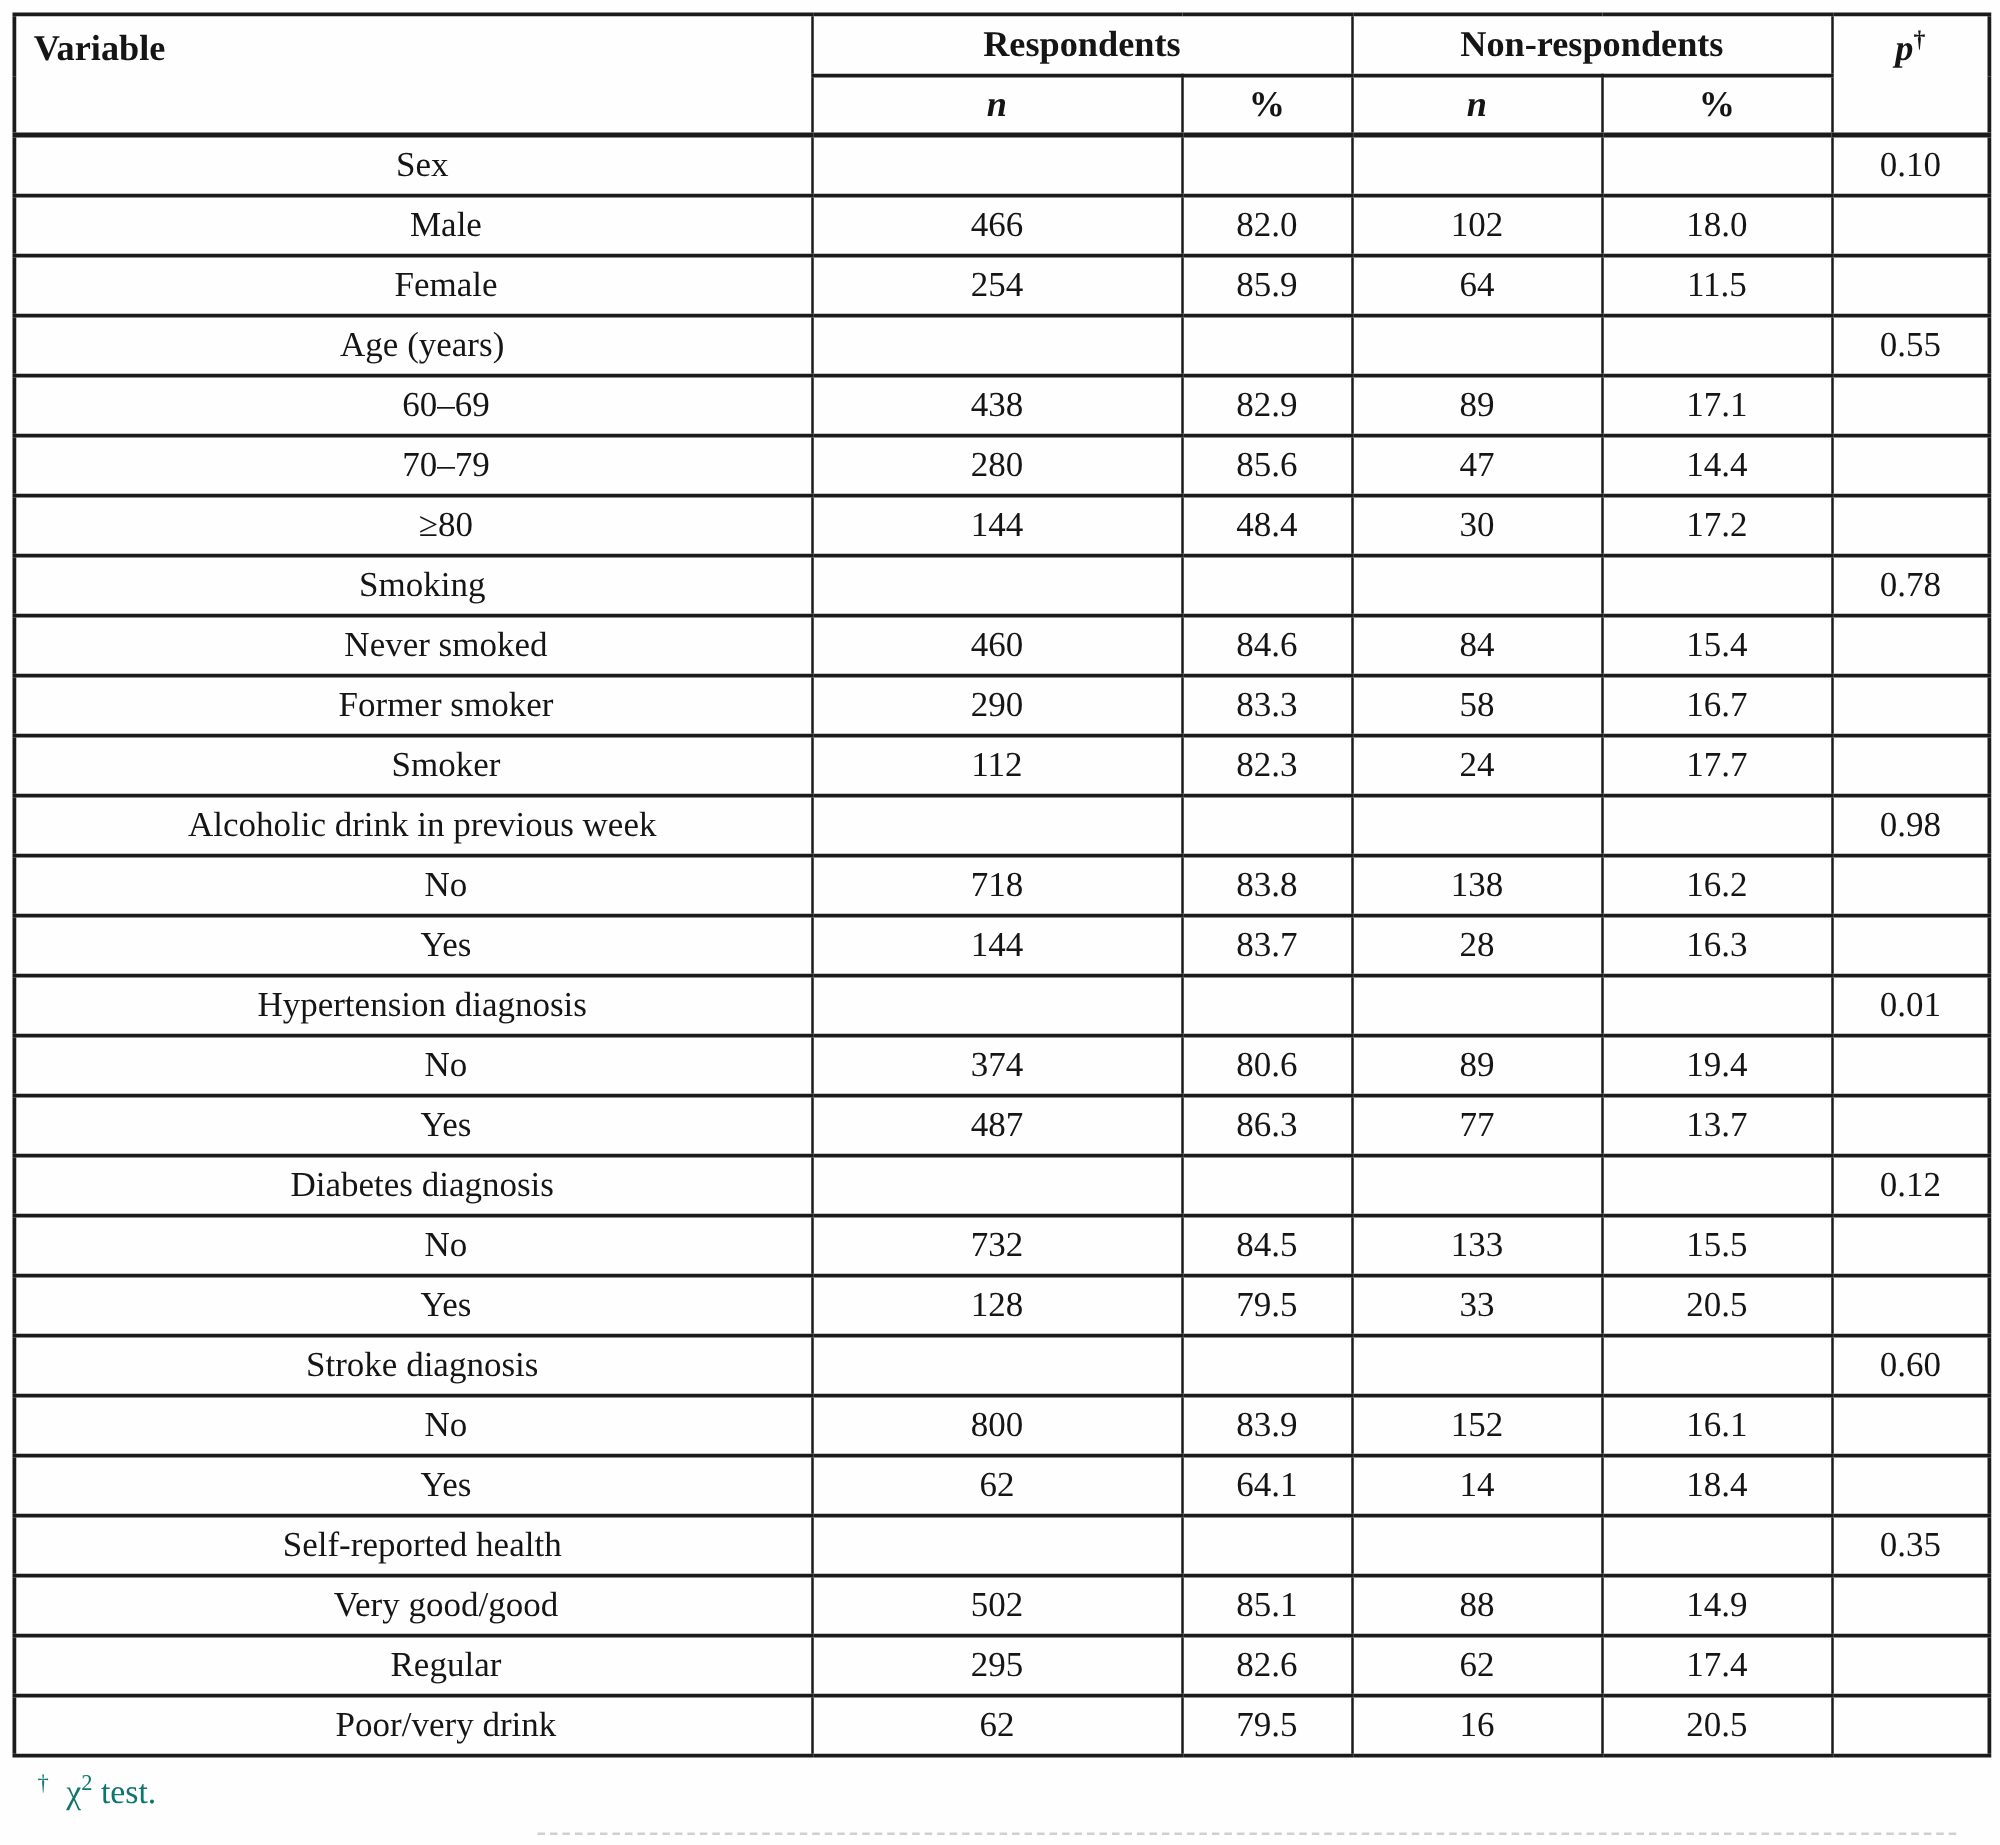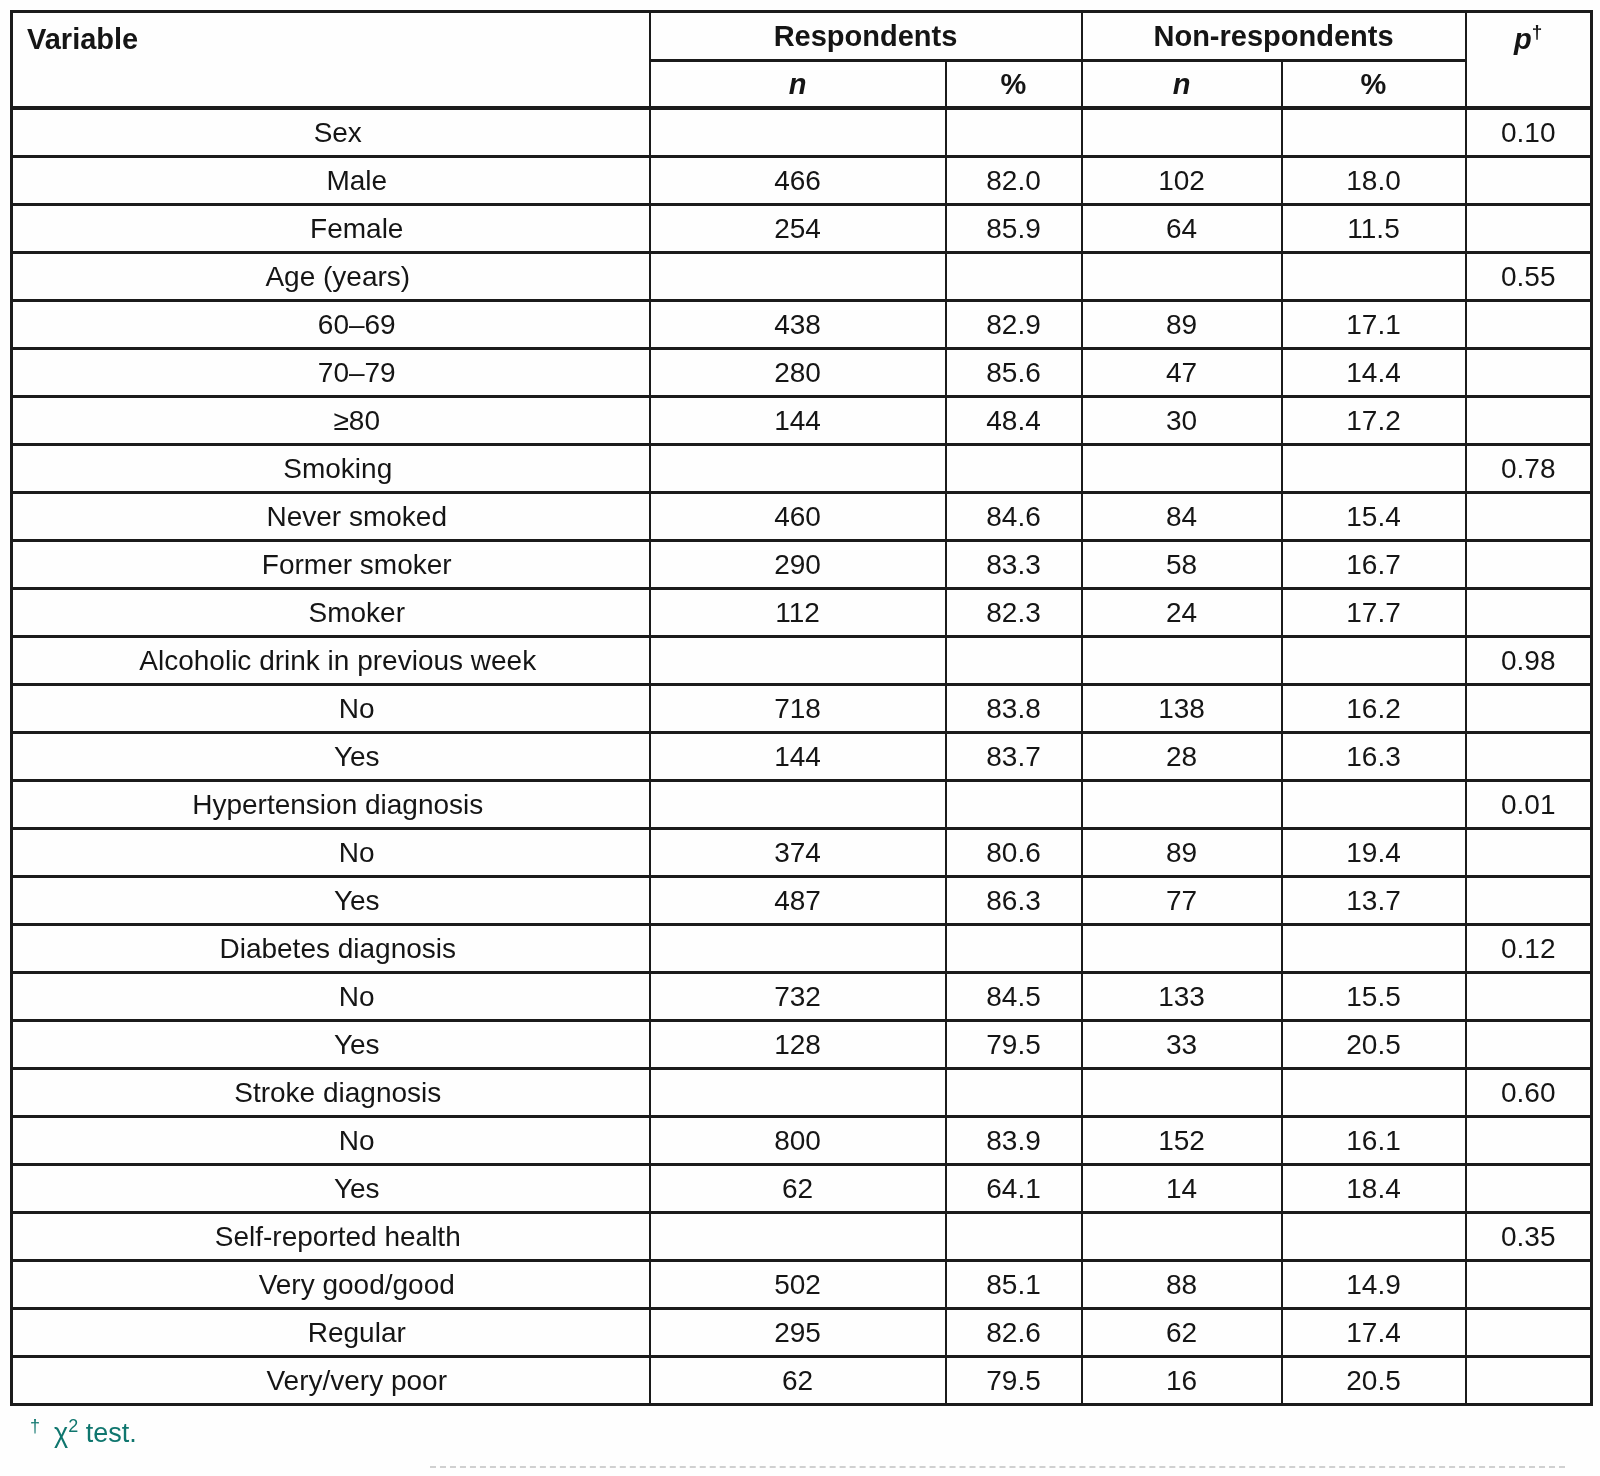--- a/index.html
+++ b/index.html
@@ -1,20 +1,20 @@
 <!DOCTYPE html>
 <html><head>
 <meta charset="utf-8">
 <style>
   html,body{margin:0;padding:0;background:#ffffff;}
   .page{
     position:relative;
     width:1600px;height:1476px;
     background:#fefefe;
-    font-family:Liberation Sans, sans-serif;
+    font-family:Liberation Serif, serif;
     color:#151515;
     overflow:hidden;
   }
   table.stats{
     position:absolute;left:10px;top:10px;
     width:1580px;
     border-collapse:collapse;
     table-layout:fixed;
     border:3px solid #1b1b1b;
   }
@@ -300,21 +300,21 @@
         </tr>
         <tr>
           <td class="label indent">Regular</td>
           <td class="num">295</td>
           <td class="num">82.6</td>
           <td class="num">62</td>
           <td class="num">17.4</td>
           <td class="pval"></td>
         </tr>
         <tr>
-          <td class="label indent">Very/very poor</td>
+          <td class="label indent">Poor/very drink</td>
           <td class="num">62</td>
           <td class="num">79.5</td>
           <td class="num">16</td>
           <td class="num">20.5</td>
           <td class="pval"></td>
         </tr>
       </tbody>
   </table>
 
   <div class="footnote"><sup class="dagger">†</sup><span>χ</span><sup>2</sup><span> test.</span></div>

